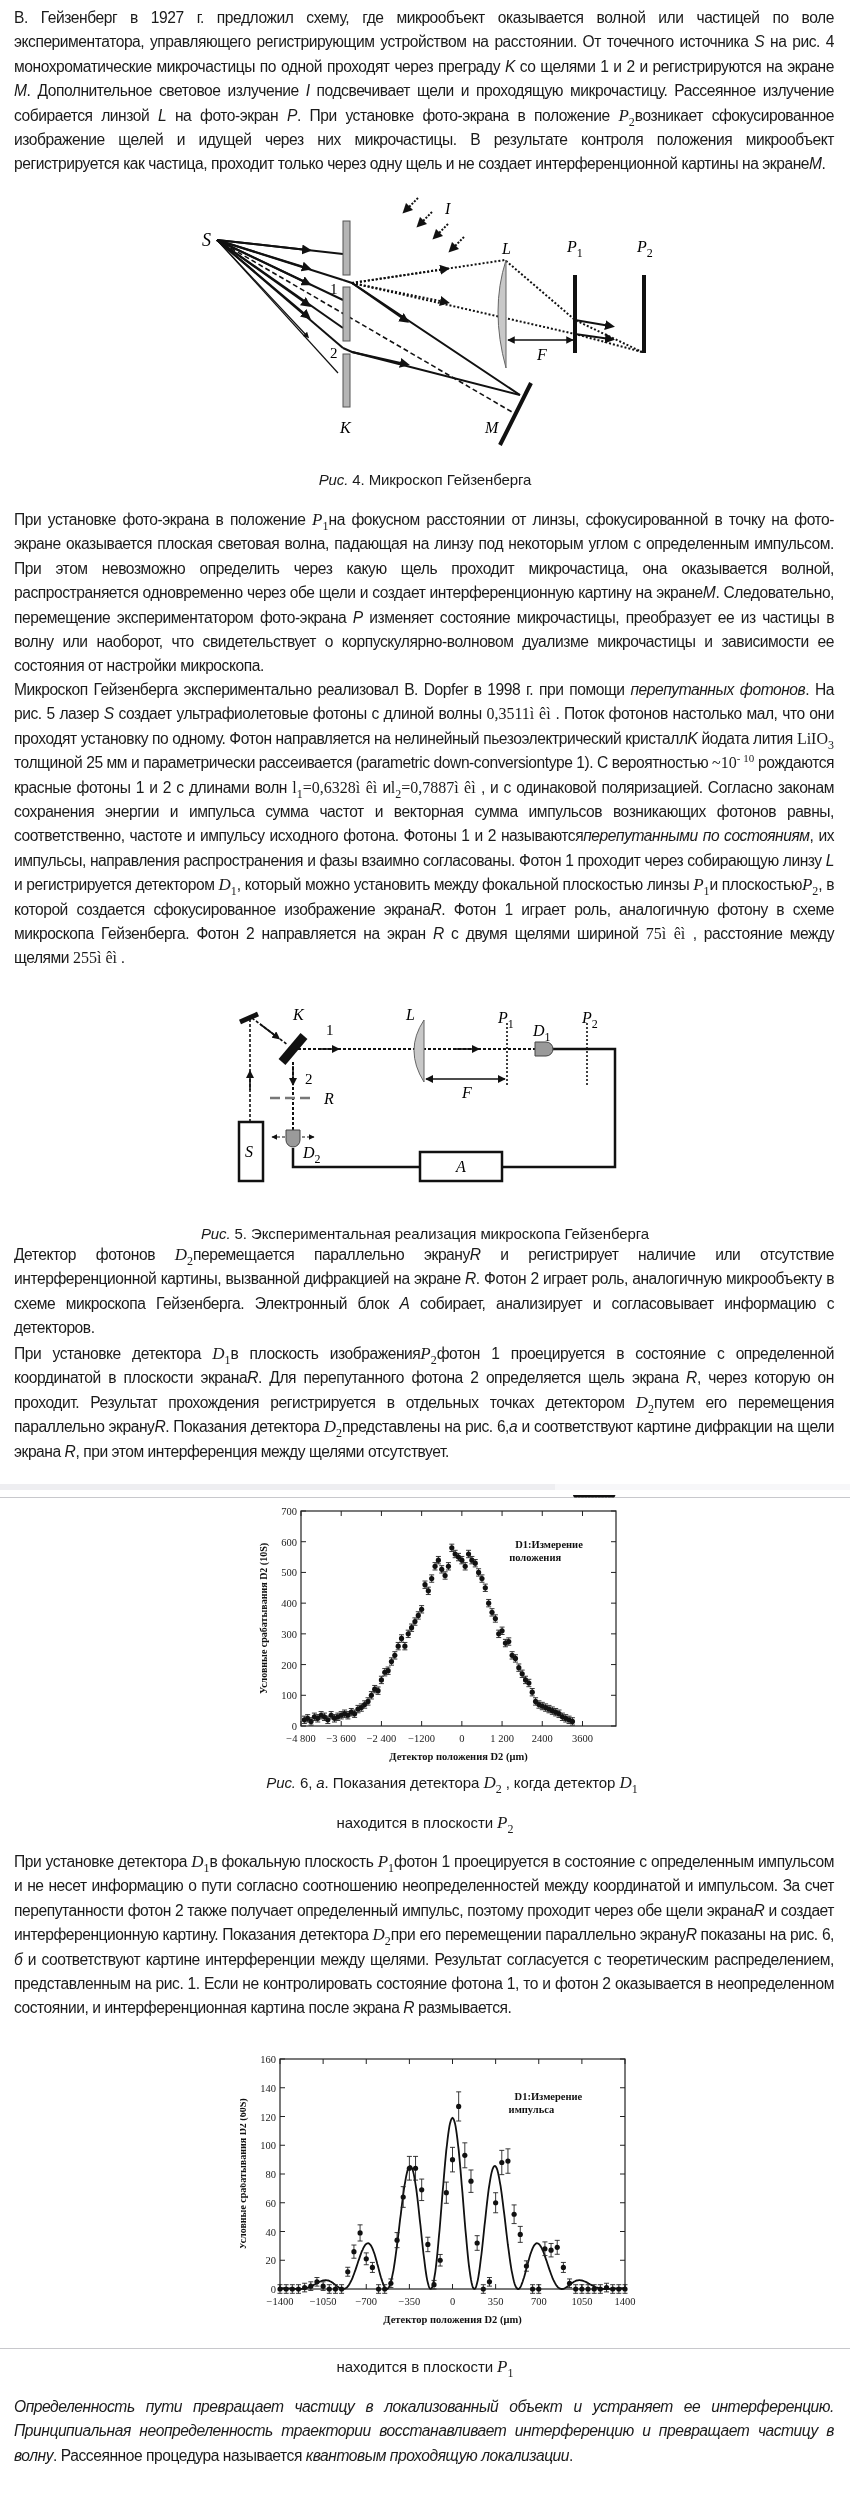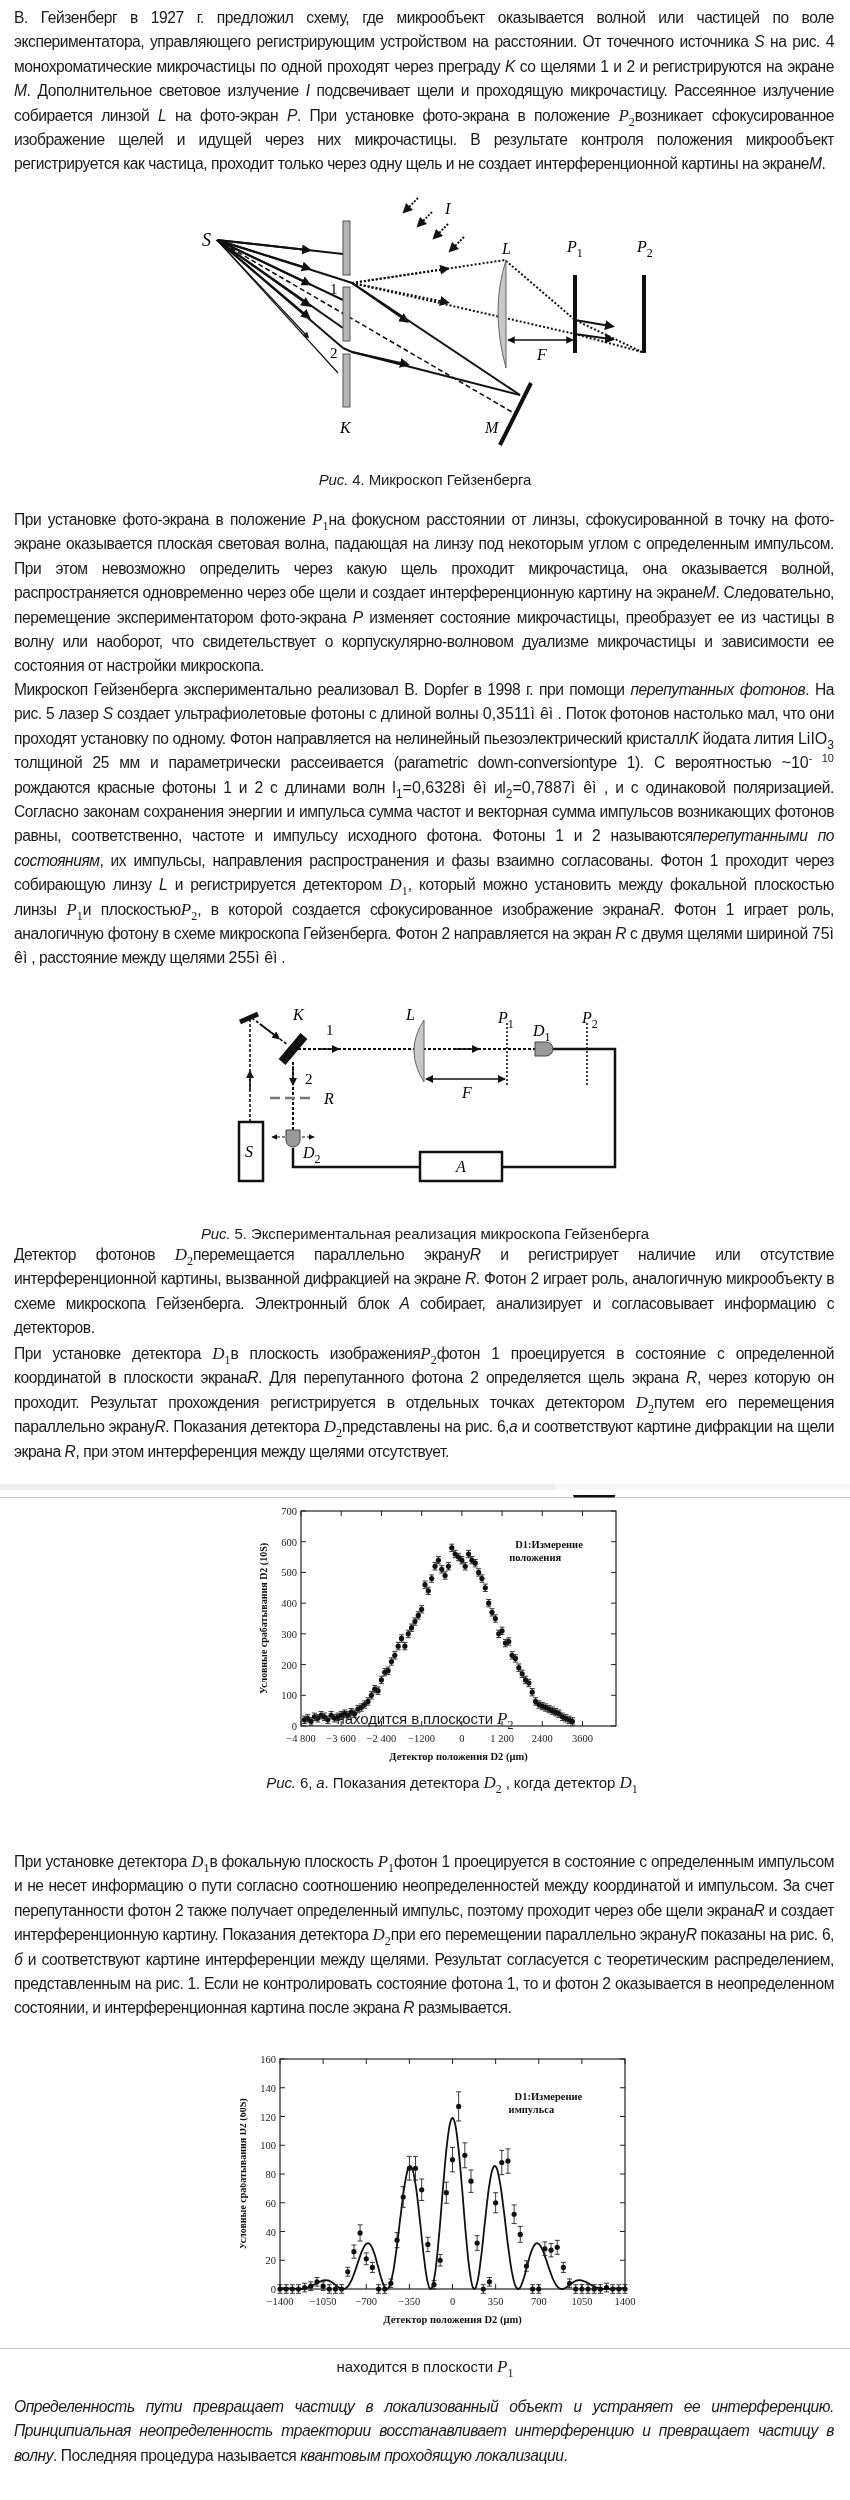--- a/index.html
+++ b/index.html
@@ -2,21 +2,21 @@
 <html><head>
 <meta charset="utf-8">
 <style>
   html, body { margin: 0; padding: 0; background: #ffffff; }
   body { width: 850px; height: 2500px; overflow: hidden; position: relative;
          font-family: "Liberation Sans", sans-serif; color: #1a1a1a; }
   .para { position: absolute; left: 14px; width: 820px; font-size: 15.6px; line-height: 24.4px;
           text-align: justify; letter-spacing: -0.45px; word-spacing: 0px; transform-origin: 0 0; }
   .m { font-family: "Liberation Serif", serif; font-style: italic; font-size: 17px; letter-spacing: 0; }
   .m sub { font-style: normal; font-size: 12px; vertical-align: -5px; line-height: 0; }
-  .serif { font-family: Liberation Sans, sans-serif; font-size: 16px; letter-spacing: 0; margin-top: 12px; }
+  .serif { font-family: Liberation Serif, serif; font-size: 16px; letter-spacing: 0; margin-top: 12px; }
   i.v { font-style: italic; }
   b.bi { font-weight: normal; font-style: italic; }
   .caption { position: absolute; left: 0; width: 850px; text-align: center; font-size: 15px; letter-spacing: -0.1px; }
   .caption i { font-style: italic; }
   svg text { font-family: "Liberation Serif", serif; }
   .figure { position: absolute; }
   .sep { position: absolute; left: 0; width: 850px; height: 1px; background: #c8c8cc; }
   .band-top { position: absolute; left: 0; height: 6px; background: #eeeef1; }
   .band-top2 { position: absolute; height: 6px; background: #f7f7f9; }
 </style>
@@ -597,21 +597,21 @@
     <circle cx="372.6489361702128" cy="NaN" r="2.6" fill="#111"></circle>
     <text x="275.20000000000005" y="52.550000000000004" font-size="10.5" fill="#111" font-weight="bold">D1:Измерение</text>
     <text x="269.20000000000005" y="65.55000000000001" font-size="10.5" fill="#111" font-weight="bold">положения</text>
     <text x="218.5" y="265" text-anchor="middle" font-size="10.5" fill="#111" font-weight="bold">Детектор положения D2 (μm)</text>
     <text x="0" y="0" text-anchor="middle" font-size="10" fill="#111" font-weight="bold" transform="translate(27,123.5) rotate(-90)">Условные срабатывания D2 (10S)</text>
   </svg>
 
 <div class="caption" style="top:1773px;margin-left:27px;">
   <i>Рис.</i><span> 6, </span><i>а</i><span>. Показания детектора </span><span class="m"><span>D</span><sub>2</sub></span><span> , когда детектор </span><span class="m"><span>D</span><sub>1</sub></span>
 </div>
-<div class="caption" style="top:1709px;">
+<div class="caption" style="top:1813px;">
   <span>находится в плоскости </span><span class="m"><span>P</span><sub>2</sub></span>
 </div>
 
 <div class="para" style="top:1850px;"><span>При установке детектора </span><span class="m"><span>D</span><sub style="font-size: 12px; vertical-align: -5px; line-height: 0;">1</sub></span><span>в фокальную плоскость </span><span class="m"><span>P</span><sub style="font-size: 12px; vertical-align: -5px; line-height: 0;">1</sub></span><span>фотон 1 проецируется в состояние с определенным импульсом и не несет информацию о пути согласно соотношению неопределенностей между координатой и импульсом. За счет перепутанности фотон 2 также получает определенный импульс, поэтому проходит через обе щели экрана</span><i class="v">R</i><span> и создает интерференционную картину. Показания детектора </span><span class="m"><span>D</span><sub style="font-size: 12px; vertical-align: -5px; line-height: 0;">2</sub></span><span>при его перемещении параллельно экрану</span><i class="v">R</i><span> показаны на рис. 6, </span><i class="v">б</i><span> и соответствуют картине интерференции между щелями. Результат согласуется с теоретическим распределением, представленным на рис. 1. Если не контролировать состояние фотона 1, то и фотон 2 оказывается в неопределенном состоянии, и интерференционная картина после экрана </span><i class="v">R</i><span> размывается.</span></div>
 
 <svg class="figure" id="chart2" style="left:240px; top:2045px;" width="400" height="290">
     <rect x="40" y="14" width="345" height="230" fill="none" stroke="#222" stroke-width="1.2"></rect>
     <line x1="40" y1="244" x2="45" y2="244" stroke="#222"></line>
     <line x1="385" y1="244" x2="380" y2="244" stroke="#222"></line>
     <text x="36" y="248" text-anchor="end" font-size="10.5" fill="#222">0</text>
@@ -900,13 +900,13 @@
     <text x="212.5" y="278" text-anchor="middle" font-size="10.5" fill="#111" font-weight="bold">Детектор положения D2 (μm)</text>
     <text x="0" y="0" text-anchor="middle" font-size="10" fill="#111" font-weight="bold" transform="translate(6,129) rotate(-90)">Условные срабатывания D2 (60S)</text>
   </svg>
 
 <div class="sep" style="top:2348px;"></div>
 
 <div class="caption" style="top:2357px;">
   <span>находится в плоскости </span><span class="m"><span>P</span><sub>1</sub></span>
 </div>
 
-<div class="para" style="top:2395px;"><b class="bi">Определенность пути превращает частицу в локализованный объект и устраняет ее интерференцию. Принципиальная неопределенность траектории восстанавливает интерференцию и превращает частицу в волну</b><span>. Последняя процедура называется </span><b class="bi">квантовым проходящую локализации</b><span>.</span></div>
+<div class="para" style="top:2395px;"><b class="bi">Определенность пути превращает частицу в локализованный объект и устраняет ее интерференцию. Принципиальная неопределенность траектории восстанавливает интерференцию и превращает частицу в волну</b><span>. Рассеянное процедура называется </span><b class="bi">квантовым проходящую локализации</b><span>.</span></div>
 
 </body></html>

